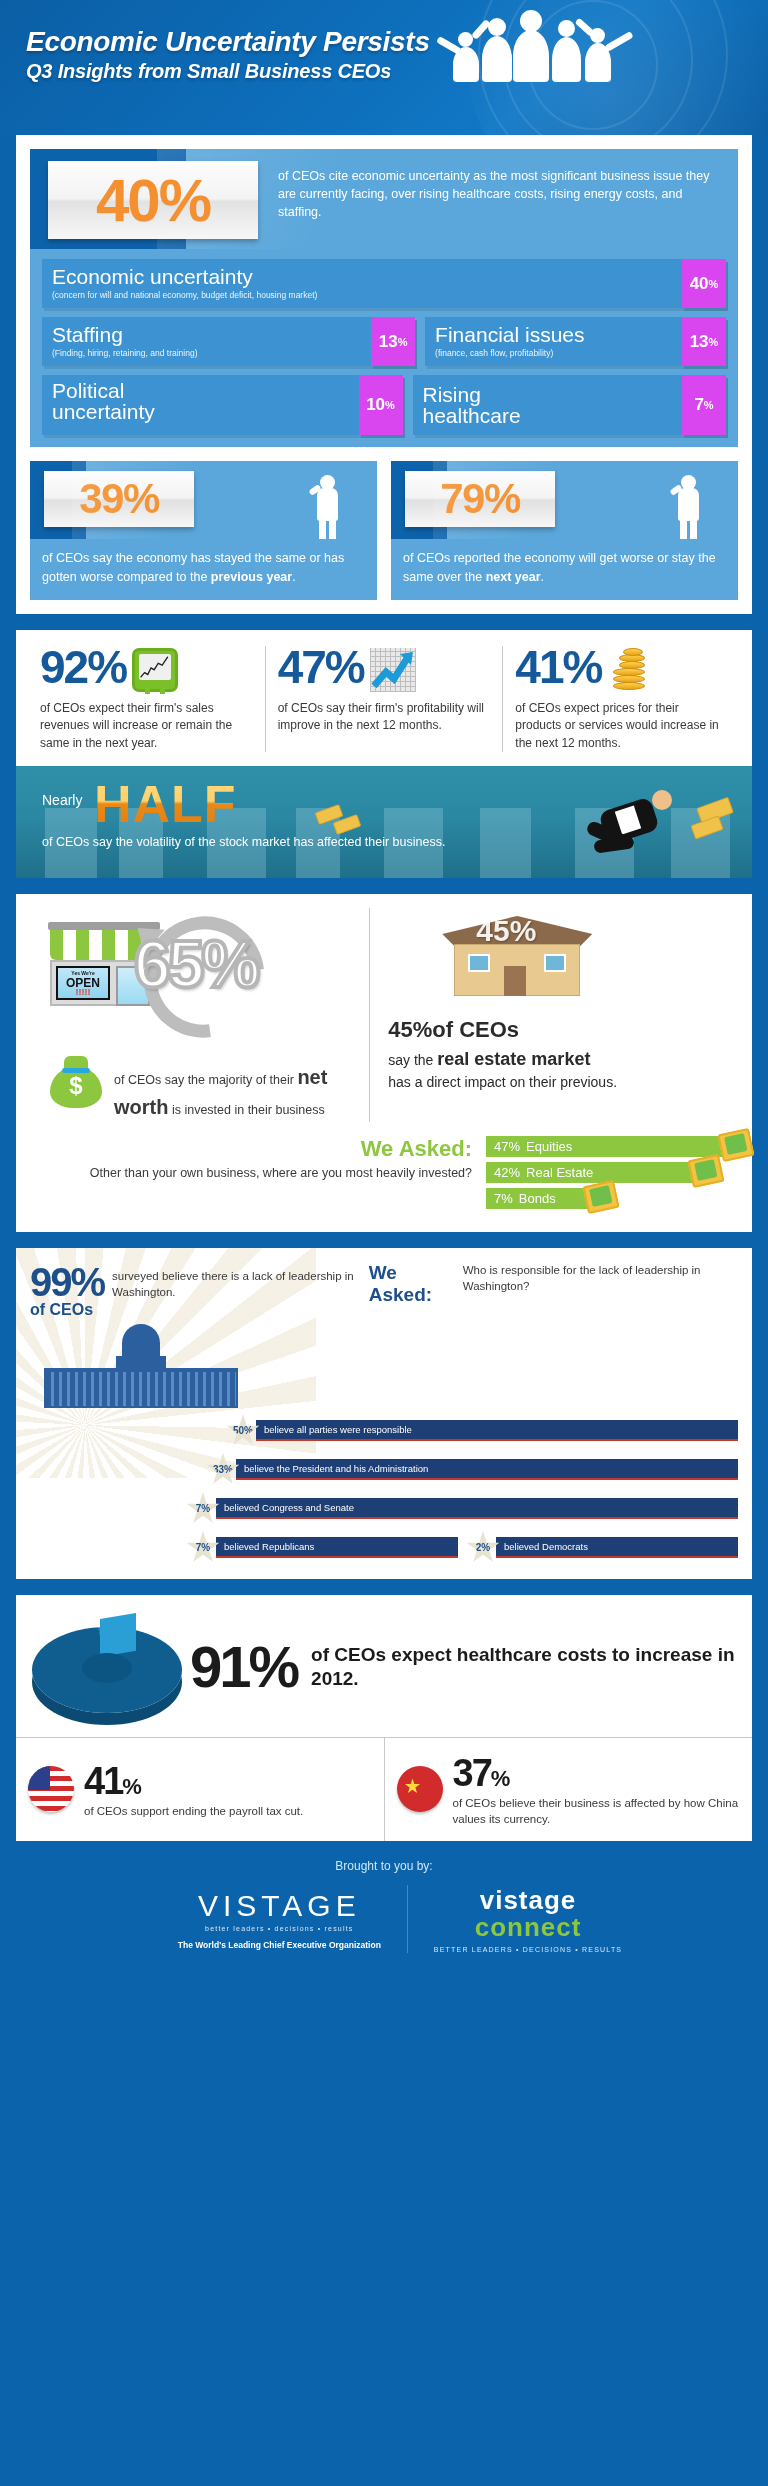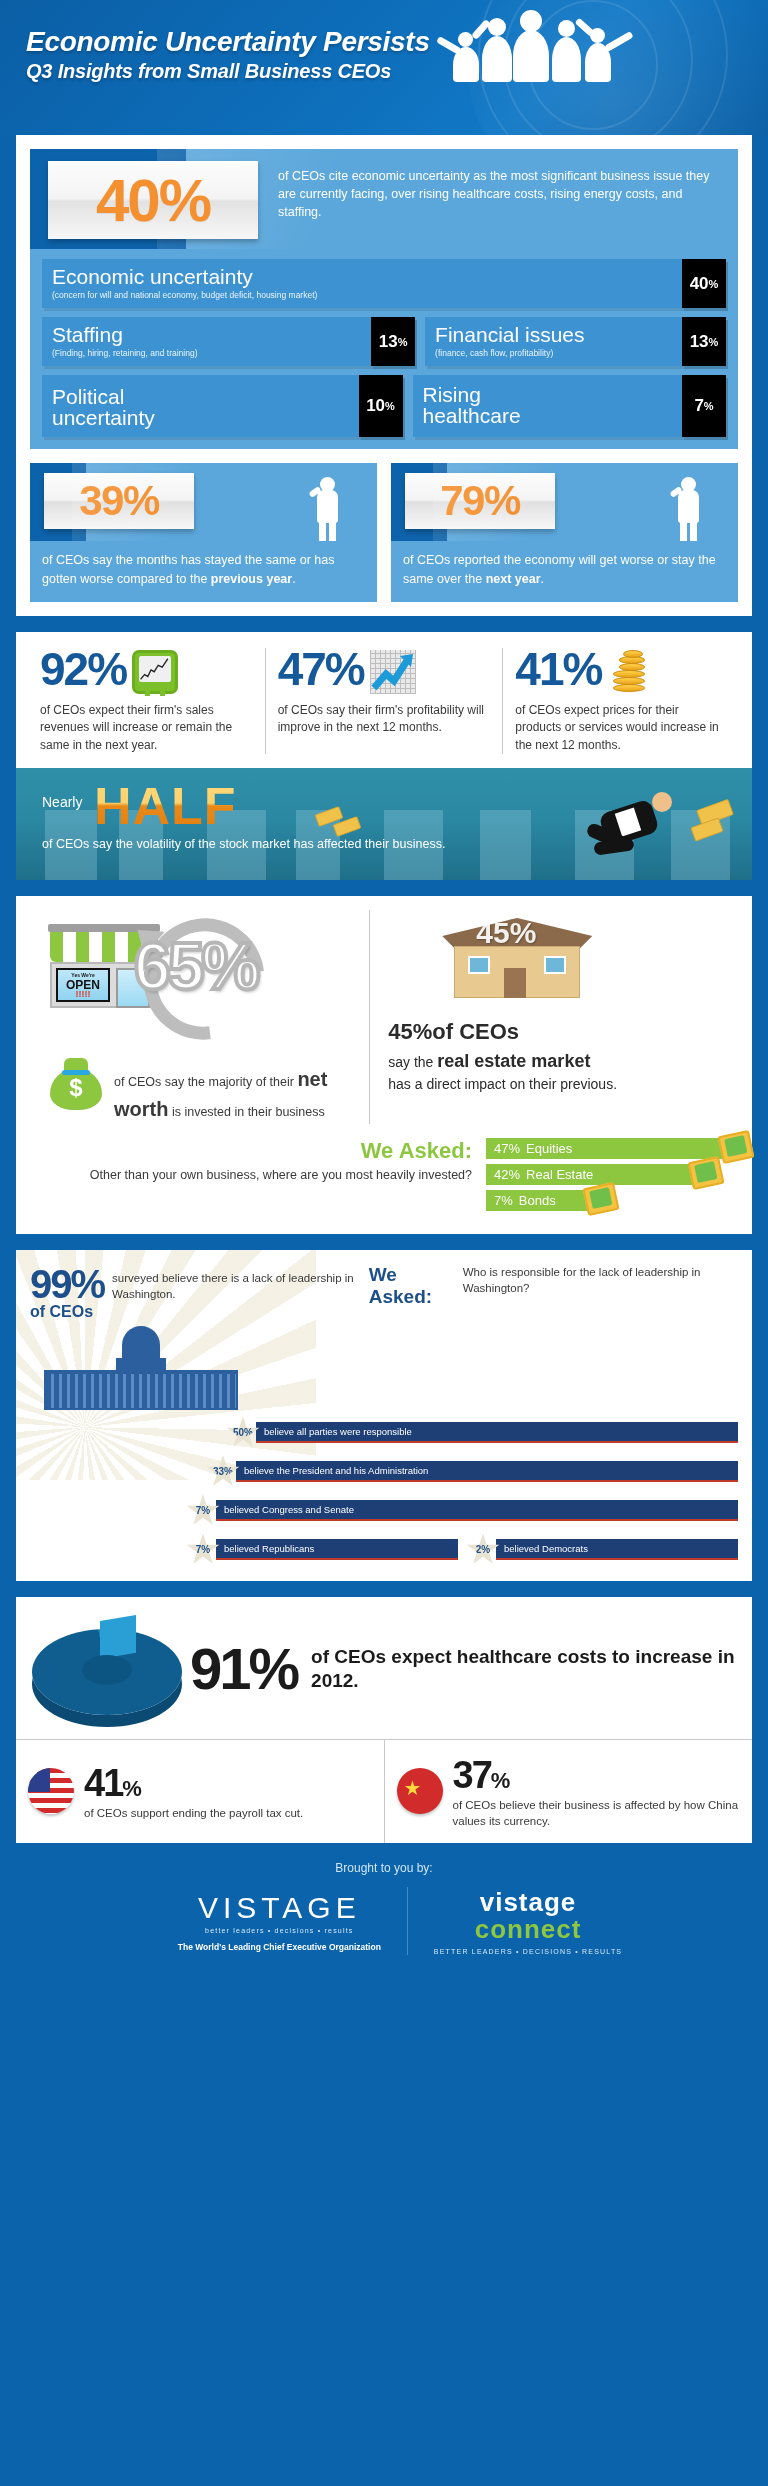--- a/index.html
+++ b/index.html
@@ -75,21 +75,21 @@
 
   .bar {
     position:relative; background:#3d93d2; margin-bottom:9px;
     box-shadow:2px 3px 0 rgba(0,0,0,.10);
     display:flex; align-items:stretch;
   }
   .bar-txt{ padding:7px 10px 8px 10px; flex:1; }
   .bar-title{ font-size:21px; font-weight:normal; color:#fff; line-height:1.05;}
   .bar-sub{ font-size:8.5px; color:#eaf4fc; margin-top:2px; line-height:1.2;}
   .bar-val{
-    background:#000000; color:#fff; font-weight:bold;
+    background:#d946ef; color:#fff; font-weight:bold;
     display:flex; align-items:center; justify-content:center;
     min-width:44px; font-size:17px; padding:0 7px;
     box-shadow:2px 3px 0 rgba(0,0,0,.10);
   }
   .bar-val small{font-size:11px;font-weight:bold;}
   .bar-row2{display:flex; gap:10px;}
   .bar-row2 .bar{flex:1; margin-bottom:9px;}
   .bar-row3{display:flex; gap:10px;}
   .bar-row3 .bar{flex:1; margin-bottom:0;}
 
@@ -369,21 +369,21 @@
             </div>
             <div class="bar-val">
               <span>13</span>
                 <small>%</small>
             </div>
           </div>
         </div>
 
         <div class="bar-row3">
           <div class="bar" style="flex:1.15;">
-            <div class="bar-txt" style="padding-top:11px;padding-bottom:9px;">
+            <div class="bar-txt" style="padding-top:5px;padding-bottom:9px;">
               <div class="bar-title" style="max-width:96px;line-height:1.0;">Political uncertainty</div>
             </div>
             <div class="bar-val">
               <span>10</span>
                 <small>%</small>
             </div>
           </div>
           <div class="bar" style="flex:1;">
             <div class="bar-txt" style="padding-top:9px;padding-bottom:9px;">
               <div class="bar-title" style="max-width:104px;line-height:1.0;">Rising healthcare</div>
@@ -405,21 +405,21 @@
           </div>
           <div class="sc-person">
             <div class="h"></div>
               <div class="b"></div>
               <div class="l1"></div>
               <div class="l2"></div>
               <div class="a"></div>
           </div>
         </div>
         <div class="sc-body">
-          <span>of CEOs say the months has stayed the same or has gotten worse compared to the </span><b>previous year</b><span>.</span>
+          <span>of CEOs say the economy has stayed the same or has gotten worse compared to the </span><b>previous year</b><span>.</span>
         </div>
       </div>
       <div class="stat-card">
         <div class="sc-top">
           <div class="sc-chip">
             <span>79%</span>
           </div>
           <div class="sc-person">
             <div class="h"></div>
               <div class="b"></div>

